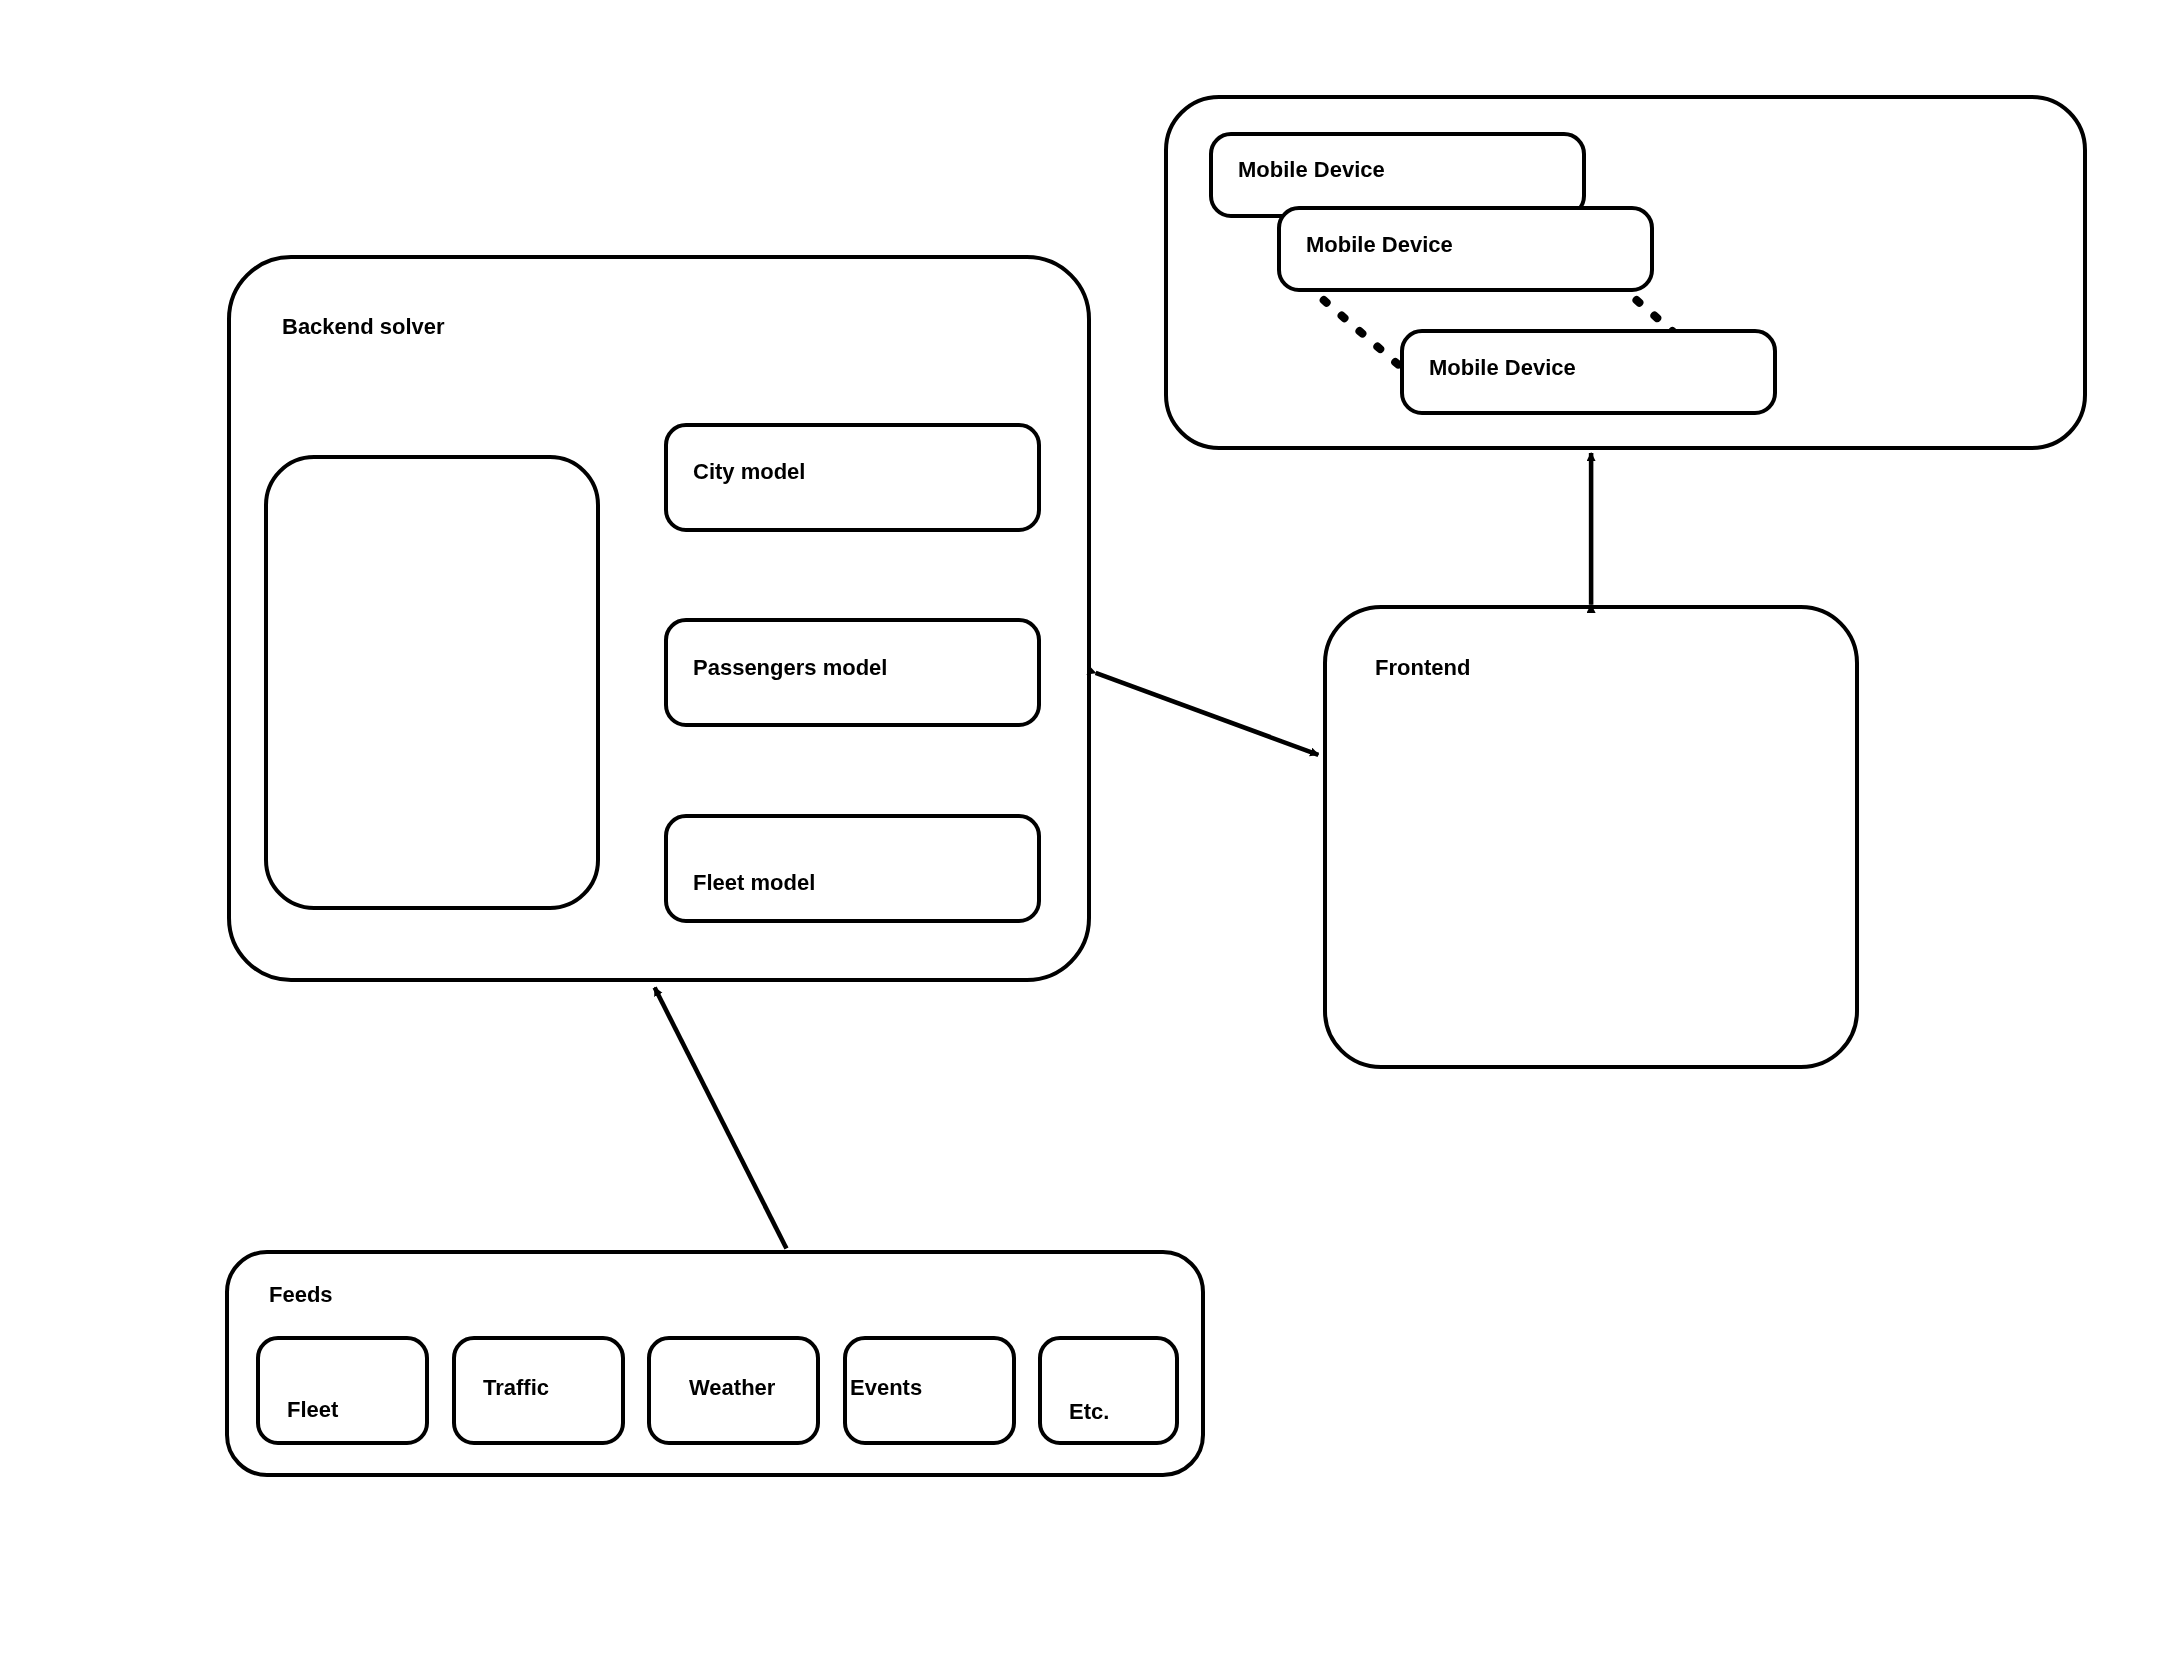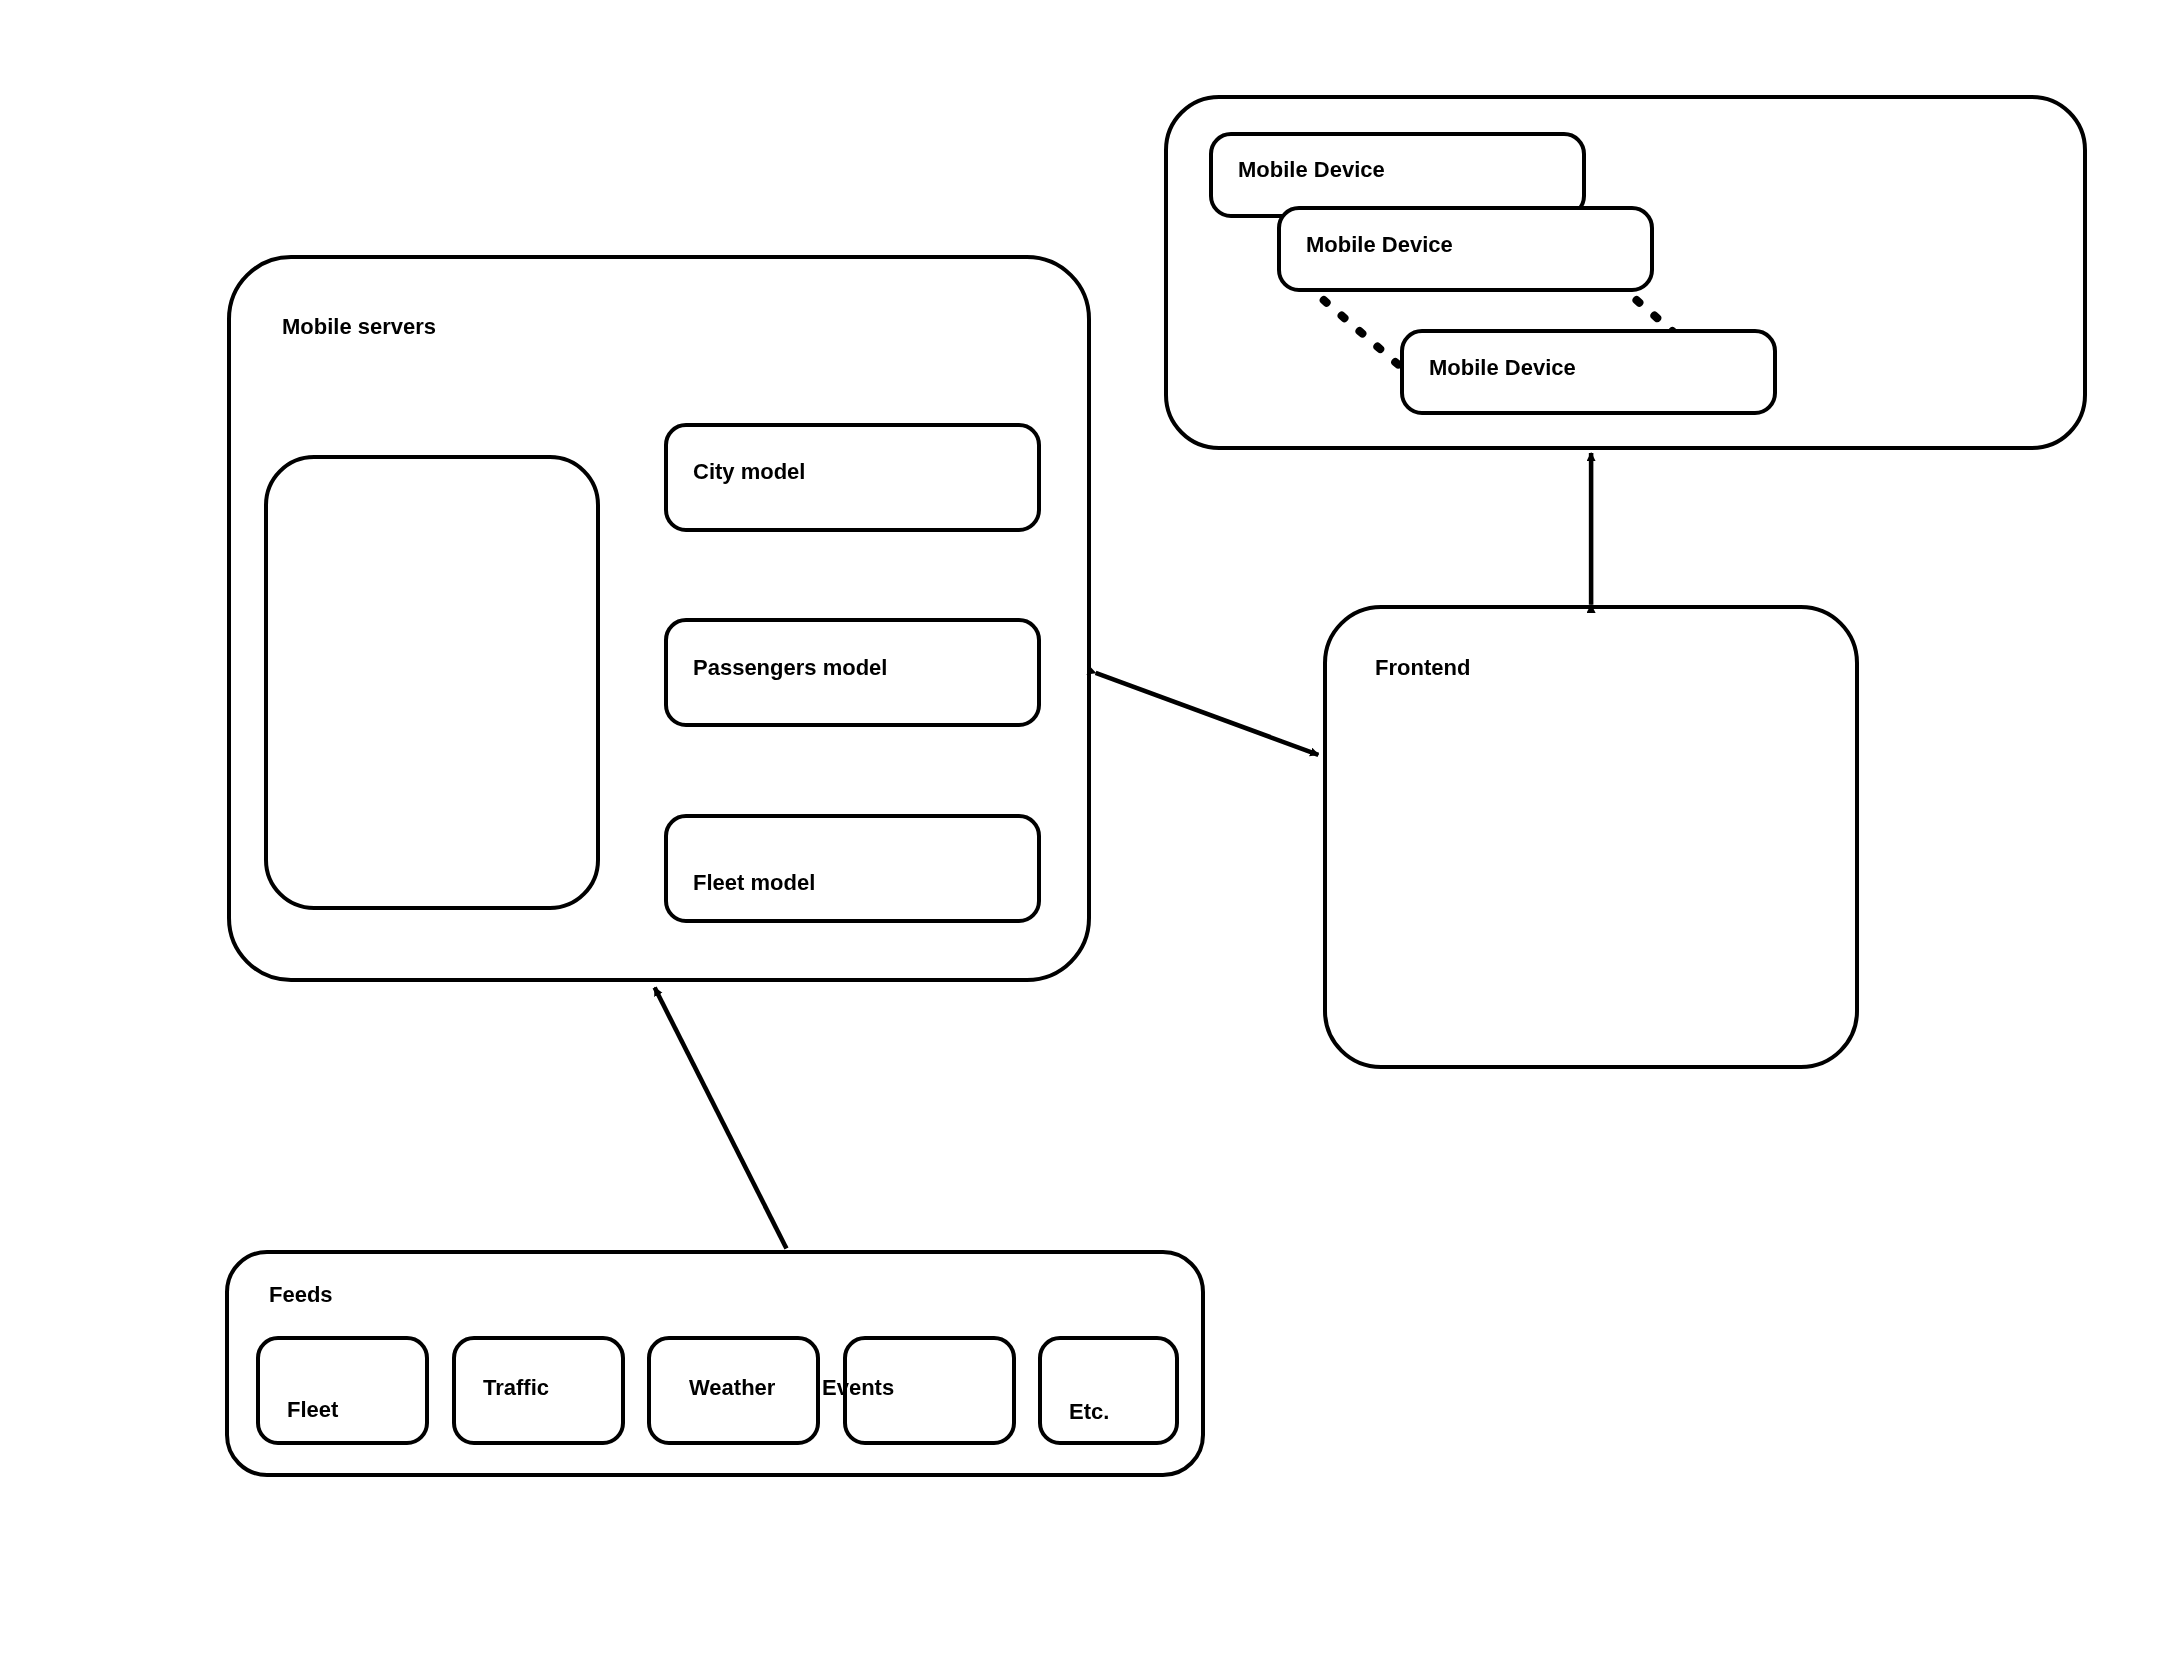--- a/index.html
+++ b/index.html
@@ -44,21 +44,21 @@
     white-space: normal;
     line-height: 1.3;
   }
 </style>
 </head>
 <body>
 
 <div class="canvas">
 
   <div class="box" style="left:227px; top:255px; width:864px; height:727px; border-radius:64px;"></div>
-  <div class="label" style="left:282px; top:314px;">Mobile servers</div>
+  <div class="label" style="left:282px; top:314px;">Backend solver</div>
 
   <div class="box" style="left:264px; top:455px; width:336px; height:455px; border-radius:50px;"></div>
 
   <div class="box small-round" style="left:664px; top:423px; width:377px; height:109px;"></div>
   <div class="label" style="left:693px; top:459px;">City model</div>
 
   <div class="box small-round" style="left:664px; top:618px; width:377px; height:109px;"></div>
   <div class="label" style="left:693px; top:655px;">Passengers model</div>
 
   <div class="box small-round" style="left:664px; top:814px; width:377px; height:109px;"></div>
@@ -84,21 +84,21 @@
   <div class="box small-round" style="left:256px; top:1336px; width:173px; height:109px;"></div>
   <div class="label" style="left:287px; top:1375px;margin-top:22px;">Fleet</div>
 
   <div class="box small-round" style="left:452px; top:1336px; width:173px; height:109px;"></div>
   <div class="label" style="left:483px; top:1375px;">Traffic</div>
 
   <div class="box small-round" style="left:647px; top:1336px; width:173px; height:109px;"></div>
   <div class="label" style="left:673px; top:1375px;margin-left:16px;">Weather</div>
 
   <div class="box small-round" style="left:843px; top:1336px; width:173px; height:109px;"></div>
-  <div class="label" style="left:822px; top:1375px;">Events</div>
+  <div class="label" style="left:850px; top:1375px;">Events</div>
 
   <div class="box small-round" style="left:1038px; top:1336px; width:141px; height:109px;"></div>
   <div class="label" style="left:1069px; top:1375px;margin-top:24px;">Etc.</div>
 
   <svg class="overlay" viewBox="0 0 2401 1843" width="2183" height="1676">
     <defs>
       <marker id="arrowhead" markerWidth="12" markerHeight="12" refX="9" refY="5" orient="auto" markerUnits="userSpaceOnUse">
         <path d="M0,0 L10,5 L0,10 z" fill="#000"></path>
       </marker>
     </defs>

